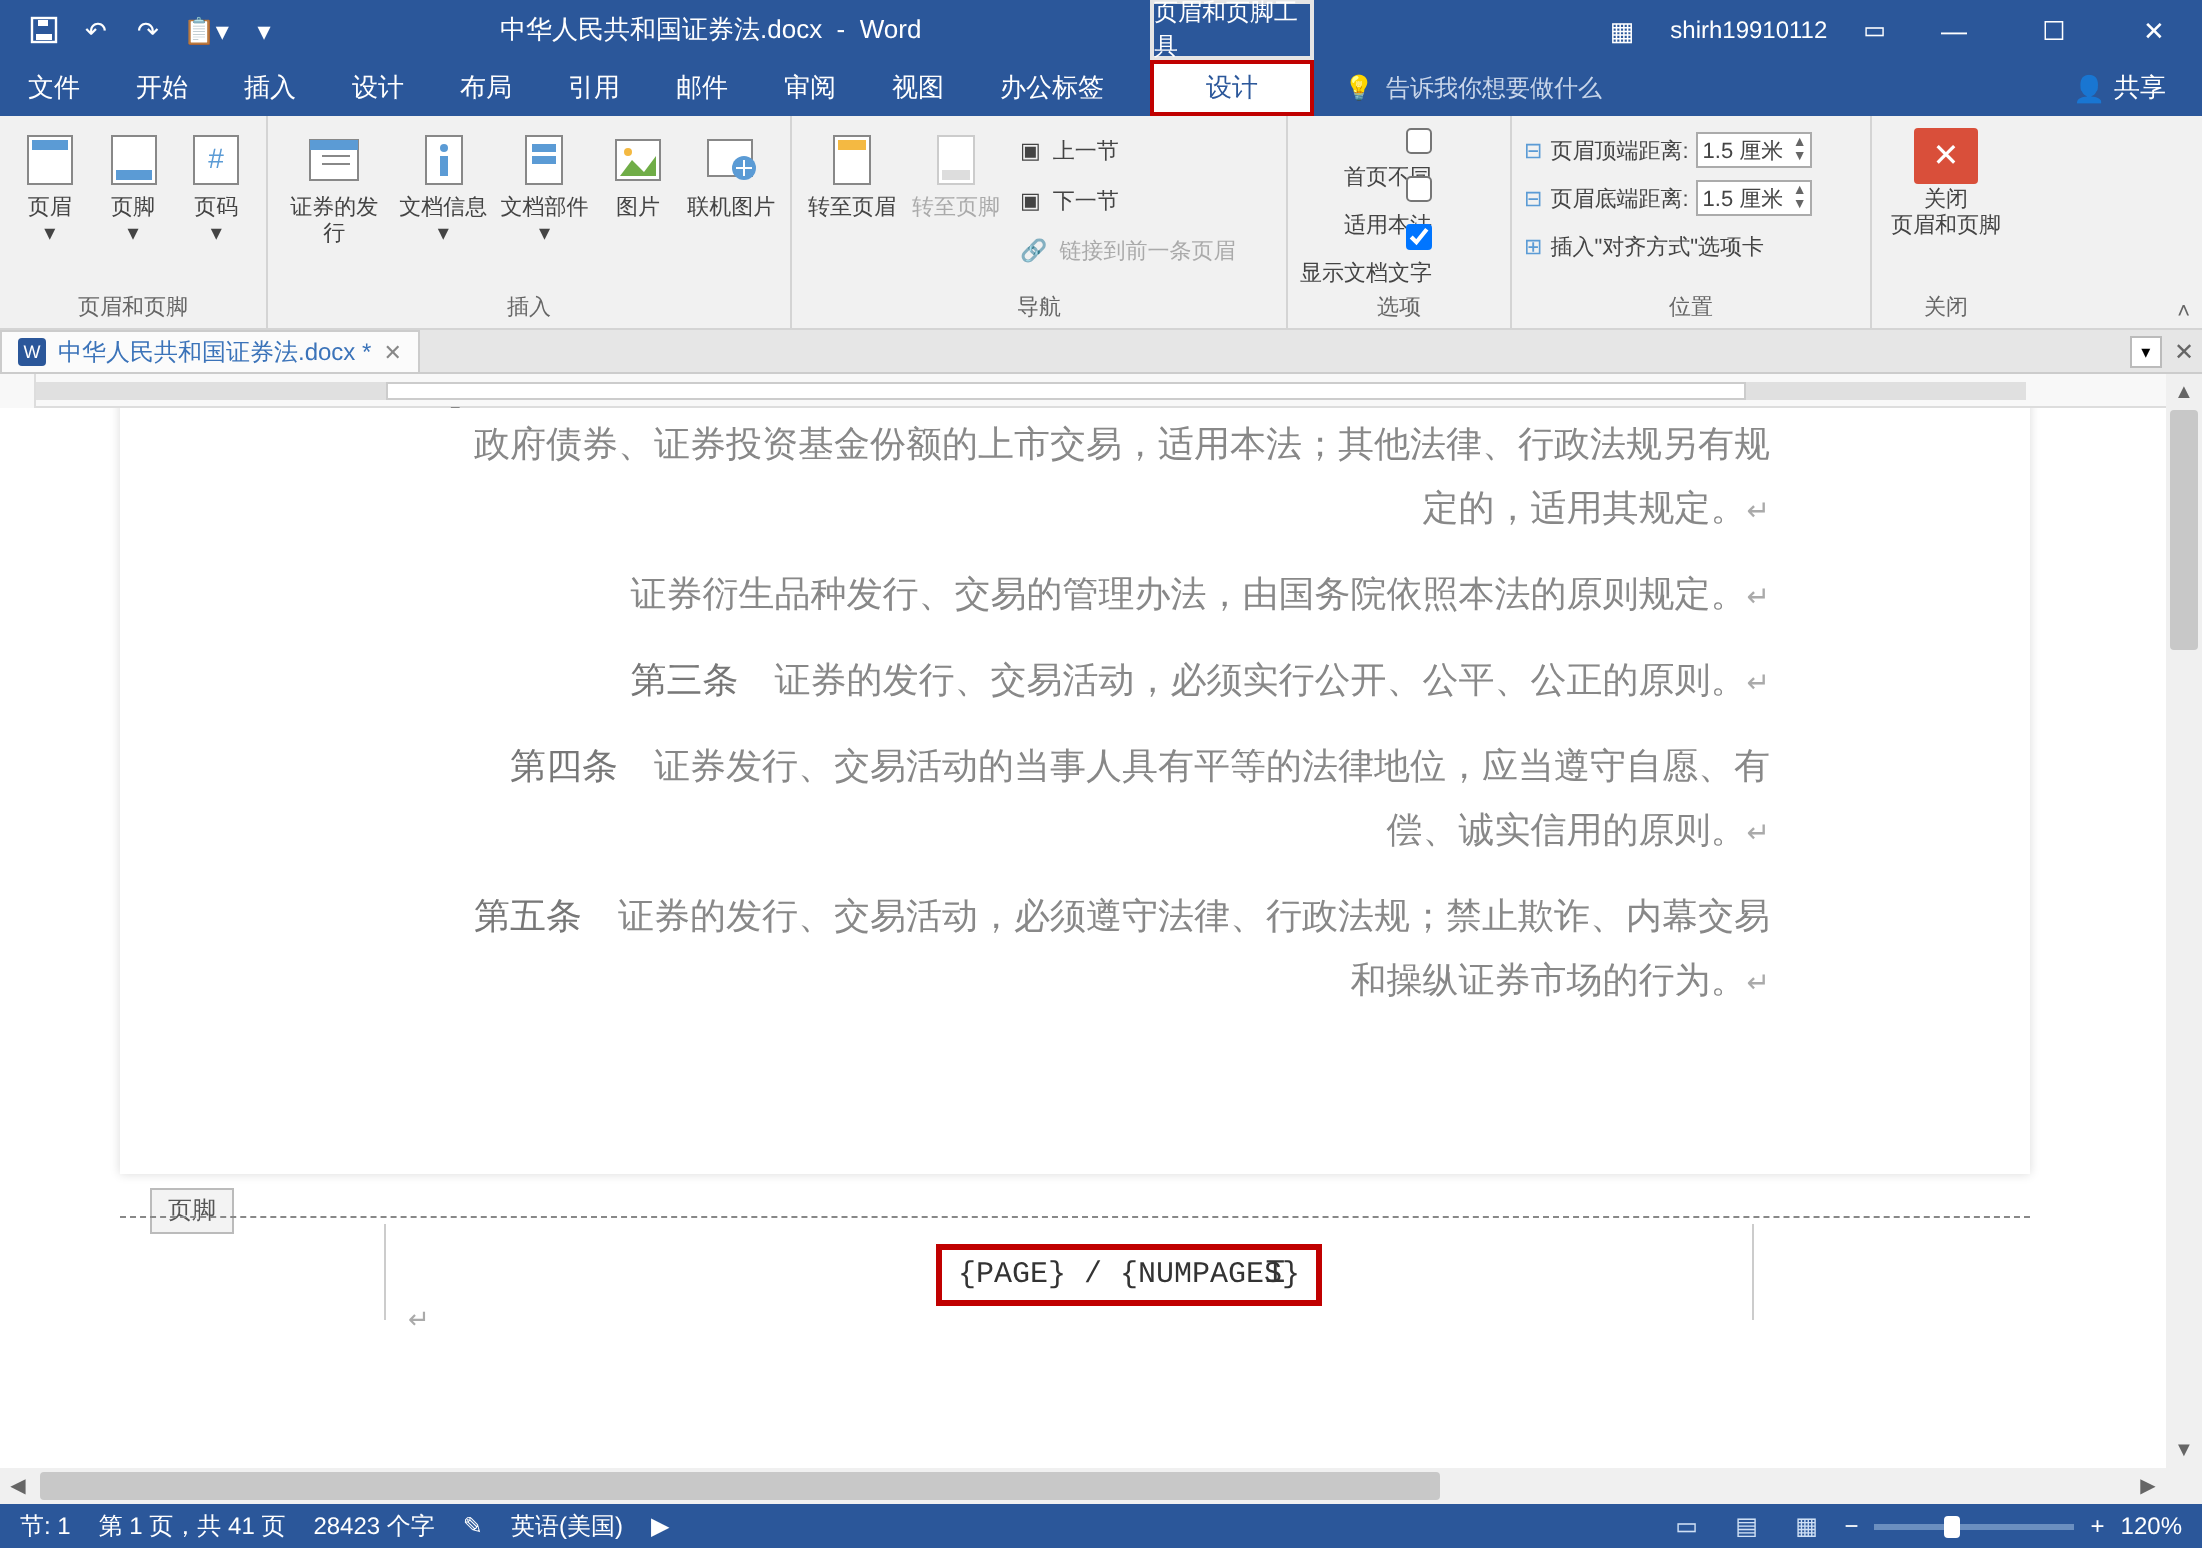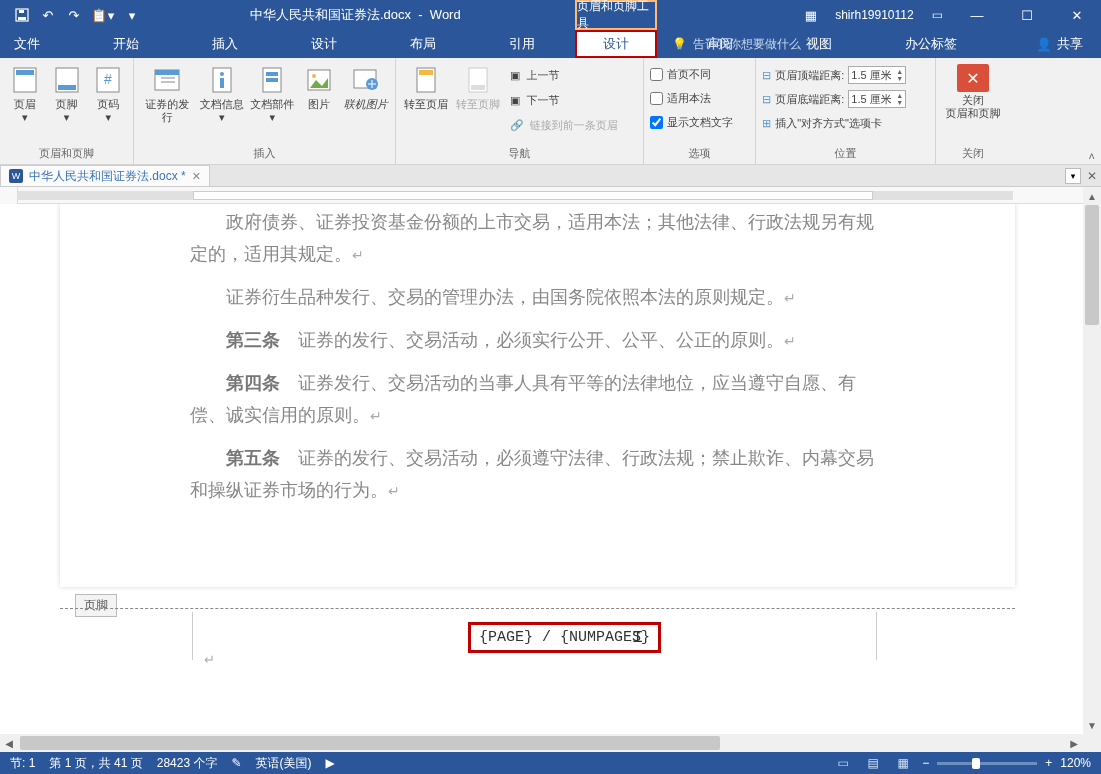--- a/index.html
+++ b/index.html
@@ -3,44 +3,44 @@
 <meta charset="utf-8">
 <style>
 * { margin: 0; padding: 0; box-sizing: border-box; font-family: "Microsoft YaHei", "Segoe UI", sans-serif; }
 body { width: 1101px; height: 774px; background: #fff; overflow: hidden; position: relative; }
 
 
 .title-bar { height: 30px; background: #2b579a; display: flex; align-items: center; color: #fff; font-size: 12px; position: relative; }
 .qat { display: flex; align-items: center; gap: 2px; padding-left: 10px; }
 .qat-btn { width: 24px; height: 24px; display: flex; align-items: center; justify-content: center; color: #fff; font-size: 13px; cursor: pointer; }
 .title-text { position: absolute; left: 250px; color: #fff; font-size: 13px; }
-.contextual-tab { position: absolute; left: 575px; top: 0; width: 82px; height: 30px; border: 2px solid #fdba74; display: flex; align-items: center; justify-content: center; color: #fff; font-size: 12px; background: #2b579a; }
+.contextual-tab { position: absolute; left: 575px; top: 0; width: 82px; height: 30px; border: 2px solid #e5e5e5; display: flex; align-items: center; justify-content: center; color: #fff; font-size: 12px; background: #2b579a; }
 .title-right { position: absolute; right: 8px; display: flex; align-items: center; gap: 18px; }
 .win-btn { width: 32px; height: 24px; display: flex; align-items: center; justify-content: center; color: #fff; font-size: 13px; cursor: pointer; }
 
 
-.menu-bar { height: 28px; background: #2b579a; display: flex; align-items: stretch; font-size: 13px; position: relative; gap: 45px; }
+.menu-bar { height: 28px; background: #2b579a; display: flex; align-items: stretch; font-size: 13px; position: relative; }
 .menu-item { padding: 0 14px; display: flex; align-items: center; color: #fff; cursor: pointer; }
 .design-tab { position: absolute; left: 575px; top: 0; width: 82px; height: 28px; background: #fff; color: #2b579a; border: 2px solid #c00000; display: flex; align-items: center; justify-content: center; font-size: 13px; }
 .tell-me { position: absolute; left: 672px; display: flex; align-items: center; color: #c9d6ea; font-size: 12px; gap: 6px; height: 100%; }
 .share { position: absolute; right: 18px; display: flex; align-items: center; color: #fff; font-size: 13px; gap: 4px; height: 100%; }
 
 
 .ribbon { height: 107px; background: #f1f1f1; border-bottom: 1px solid #d4d4d4; display: flex; position: relative; }
 .ribbon-group { border-right: 1px solid #d4d4d4; display: flex; flex-direction: column; padding: 4px 6px 0 6px; }
 .ribbon-group-body { flex: 1; display: flex; align-items: flex-start; gap: 4px; }
 .ribbon-group-label { height: 18px; font-size: 11px; color: #666; text-align: center; }
 .big-btn { display: flex; flex-direction: column; align-items: center; justify-content: flex-start; width: 40px; padding-top: 2px; cursor: pointer; }
 .big-btn-icon { width: 32px; height: 32px; display: flex; align-items: center; justify-content: center; font-size: 22px; }
 .big-btn-label { font-size: 11px; color: #444; text-align: center; line-height: 13px; margin-top: 2px; }
 .nav-col { display: flex; flex-direction: column; gap: 3px; font-size: 11px; color: #444; padding-top: 2px; }
 .nav-row { display: flex; align-items: center; gap: 6px; height: 22px; cursor: pointer; padding: 0 4px; }
 .nav-row.disabled { color: #aaa; }
 .opt-col { display: flex; flex-direction: column; gap: 4px; font-size: 11px; color: #444; padding-top: 2px; }
-.opt-row { display: flex; align-items: center; gap: 4px; height: 20px; }
+.opt-row { display: flex; align-items: flex-end; gap: 4px; height: 20px; flex-direction: column; }
 .opt-row input[type=checkbox] { width: 13px; height: 13px; }
 .pos-col { display: flex; flex-direction: column; gap: 2px; font-size: 11px; color: #444; padding-top: 2px; }
 .pos-row { display: flex; align-items: center; gap: 4px; height: 22px; }
 .spinbox { width: 58px; height: 18px; border: 1px solid #ababab; background: #fff; font-size: 11px; padding: 0 2px; display: flex; align-items: center; justify-content: space-between; }
 .spin-arrows { display: flex; flex-direction: column; font-size: 7px; line-height: 7px; color: #666; }
 .close-btn { background: #d94f3a; color: #fff; width: 32px; height: 28px; border-radius: 2px; display: flex; align-items: center; justify-content: center; font-size: 16px; }
 .ribbon-collapse { position: absolute; right: 6px; bottom: 2px; font-size: 11px; color: #666; cursor: pointer; }
 
 
 .doc-tab-bar { height: 22px; background: #e6e6e6; border-bottom: 1px solid #ccc; display: flex; align-items: stretch; font-size: 12px; position: relative; }
@@ -51,25 +51,25 @@
 
 
 .doc-area { position: absolute; top: 187px; left: 0; right: 0; bottom: 22px; background: #fff; }
 .ruler-top { height: 17px; background: #f8f8f8; border-bottom: 1px solid #ddd; position: relative; }
 .ruler-corner { position: absolute; left: 0; top: 0; width: 18px; height: 17px; background: #f8f8f8; border-right: 1px solid #ddd; }
 .ruler-gray-left { position: absolute; left: 18px; top: 4px; width: 175px; height: 9px; background: #e0e0e0; }
 .ruler-active { position: absolute; left: 193px; top: 4px; width: 680px; height: 9px; background: #fff; border: 1px solid #ccc; }
 .ruler-gray-right { position: absolute; left: 873px; top: 4px; width: 140px; height: 9px; background: #e0e0e0; }
 .tab-stop { position: absolute; left: 225px; top: 12px; font-size: 9px; color: #333; }
 .doc-canvas { position: absolute; top: 17px; left: 0; right: 18px; bottom: 18px; overflow: hidden; }
-.page { position: absolute; left: 60px; top: -8px; width: 955px; background: #fff; box-shadow: 0 0 5px rgba(0,0,0,0.15); padding: 10px 130px 70px 130px; }
+.page { position: absolute; left: 60px; top: -8px; width: 955px; background: #fff; box-shadow: 0 0 5px rgba(0,0,0,0.15); padding: 10px 130px 70px 130px; text-align: right; }
 .body-text { font-size: 18px; color: #888; line-height: 32px; font-family: SimSun, serif; }
 .body-text p { margin-bottom: 10px; }
 .body-text .indent { text-indent: 2em; }
-.body-text strong { color: #777; font-weight: bold; }
+.body-text strong { color: #777; font-weight: normal; }
 .para-mark { font-size: 14px; color: #aaa; }
 
 .footer-sep { position: absolute; left: 60px; top: 404px; width: 955px; border-top: 1.5px dashed #888; }
 .footer-label { position: absolute; left: 75px; top: 390px; background: #f3f3f3; border: 1px solid #bbb; padding: 2px 8px; font-size: 12px; color: #555; }
 .footer-zone { position: absolute; left: 192px; top: 408px; width: 685px; height: 48px; border-left: 1px solid #ccc; border-right: 1px solid #ccc; }
 .footer-field-box { position: absolute; left: 468px; top: 418px; border: 3px solid #c00000; padding: 4px 8px; display: flex; align-items: center; }
 .footer-field-text { font-size: 15px; color: #333; font-family: "Courier New", monospace; }
 .cursor-caret { position: absolute; left: 633px; top: 424px; font-size: 15px; color: #333; }
 .footer-para { position: absolute; left: 204px; top: 448px; font-size: 13px; color: #aaa; }
 
@@ -216,21 +216,21 @@
       <div class="big-btn" style="width:40px;">
         <div class="big-btn-icon">
             <svg width="26" height="24">
               <rect x="2" y="2" width="22" height="20" fill="#fff" stroke="#888"></rect>
               <circle cx="8" cy="8" r="2" fill="#f4b942"></circle>
               <polyline points="4,20 10,12 16,18 22,10 22,20" fill="#70ad47" stroke="none"></polyline>
             </svg>
           </div>
         <div class="big-btn-label">图片</div>
       </div>
-      <div class="big-btn" style="width:48px;font-style:italic;">
+      <div class="big-btn" style="width:48px;">
         <div class="big-btn-icon">
             <svg width="28" height="24">
               <rect x="2" y="2" width="22" height="18" fill="#fff" stroke="#888"></rect>
               <circle cx="20" cy="16" r="6" fill="#5b9bd5"></circle>
               <path d="M16 16 h8 M20 12 v8" stroke="#fff"></path>
             </svg>
           </div>
         <div class="big-btn-label">联机图片</div>
       </div>
     </div>

